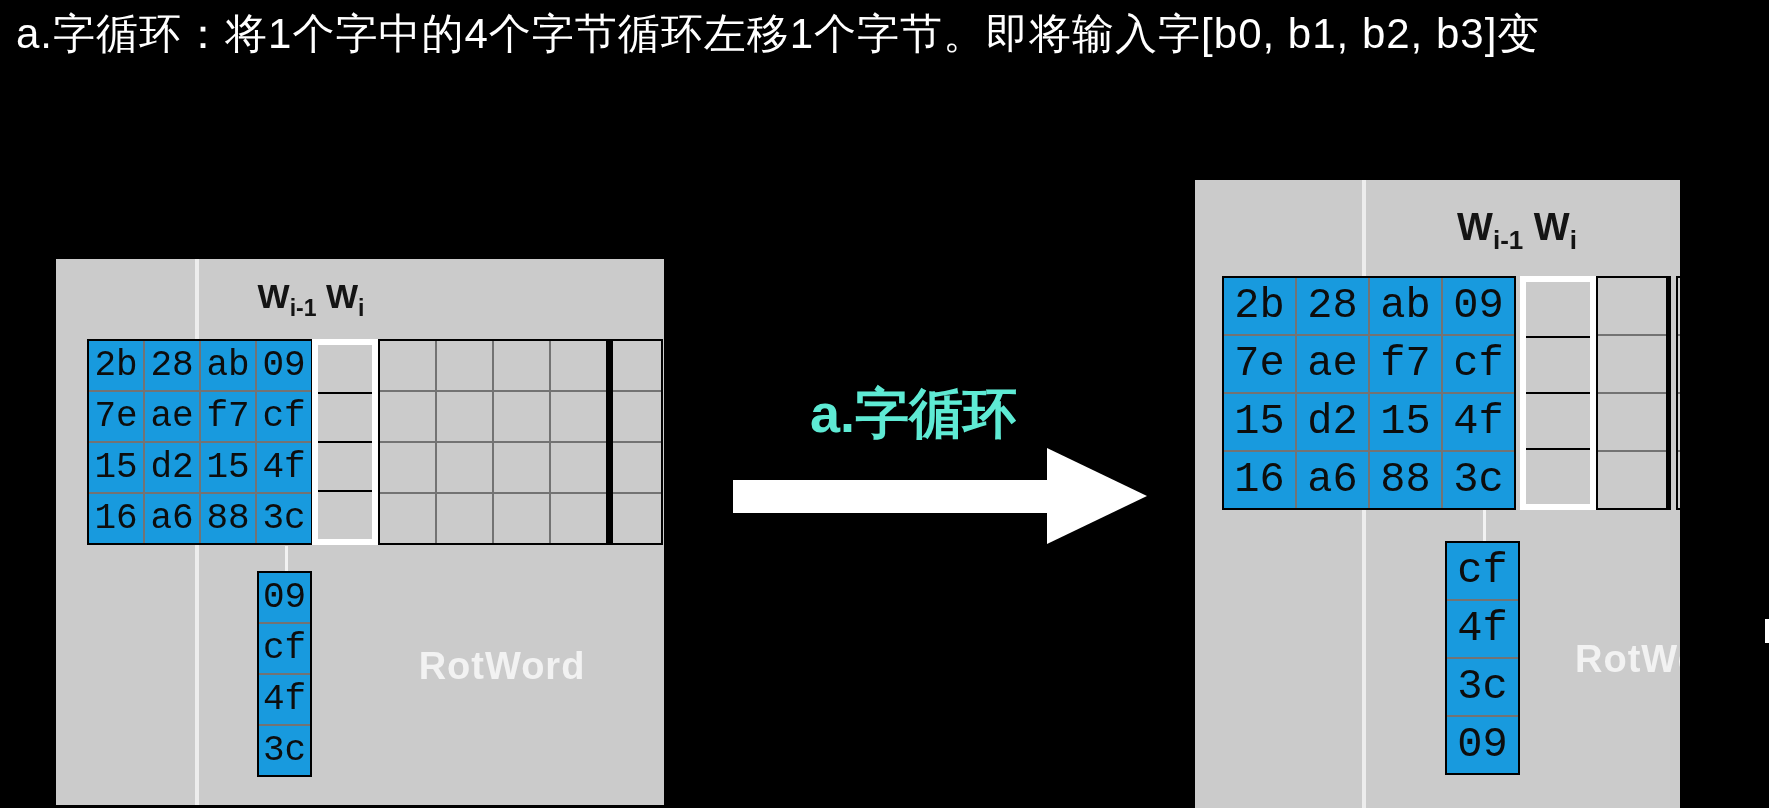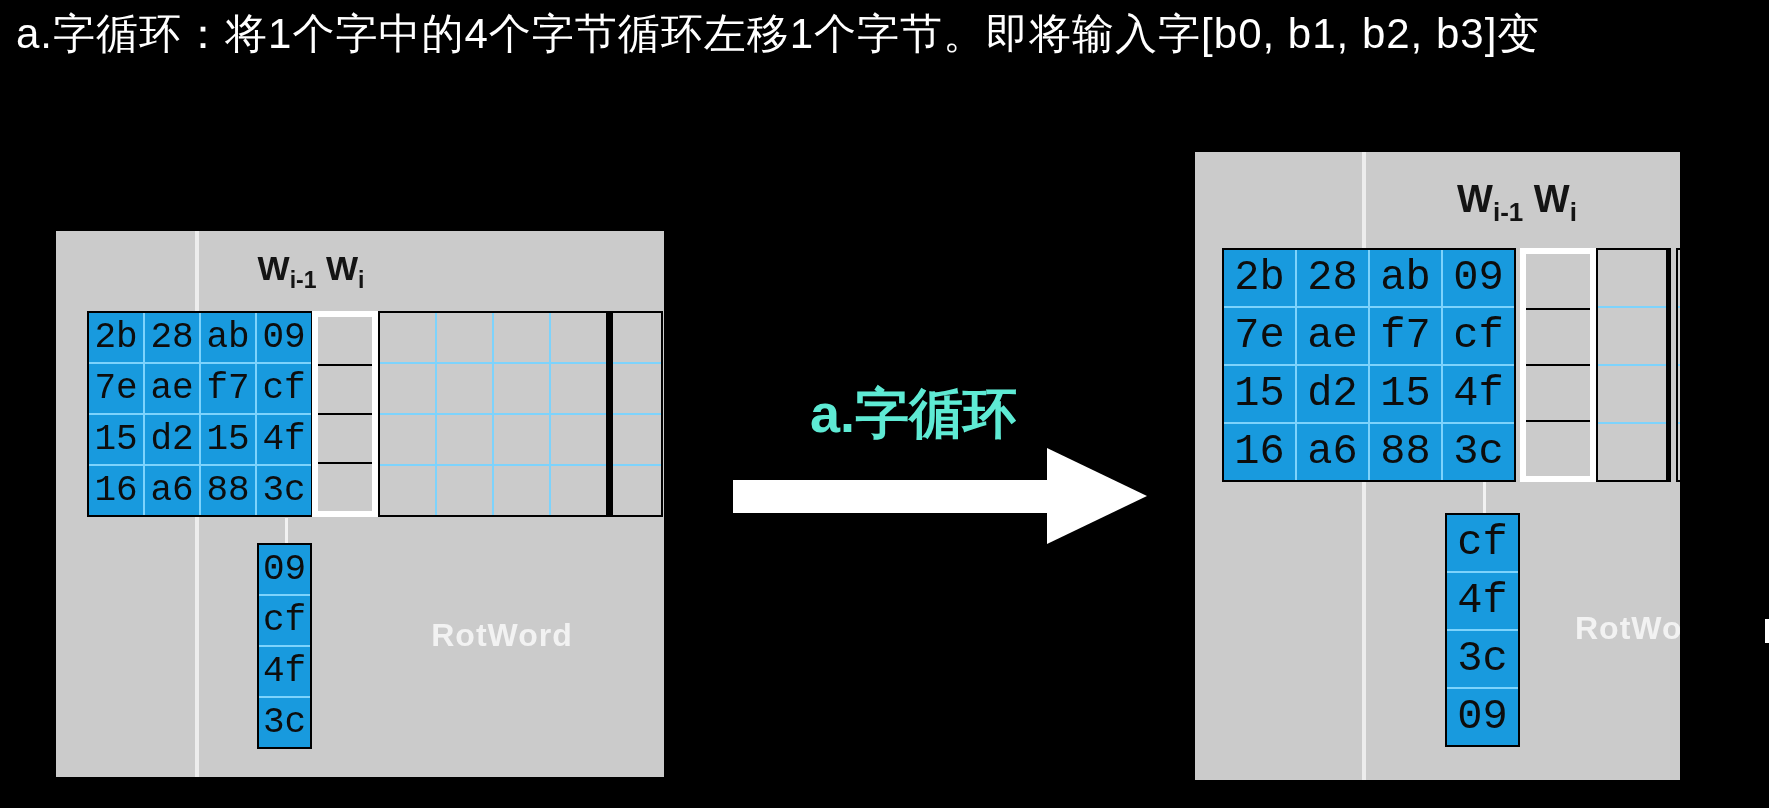--- a/index.html
+++ b/index.html
@@ -4,34 +4,34 @@
 <style>
   html,body{margin:0;padding:0;background:#000;overflow:hidden;}
   #stage{position:relative;width:1543px;height:808px;background:#000;
          font-family:"Liberation Sans","DejaVu Sans",sans-serif;}
 
   .title-line{position:absolute;left:16px;color:#fff;font-size:42px;line-height:1.25;
               white-space:nowrap;letter-spacing:1px;}
   #title1{top:8px;}
   #title2{top:68px;}
 
-  .panel{position:absolute;background:#cbcbcb;}
+  .panel{position:absolute;background:#cbcbcb;margin-top:28px;}
   #left-panel{left:56px;top:231px;width:608px;height:546px;}
   #right-panel{left:1195px;top:152px;width:485px;height:628px;overflow:hidden;}
 
   .divider{position:absolute;top:0;width:4px;height:100%;background:#ededed;}
 
   .whdr{position:absolute;text-align:center;color:#141414;font-weight:bold;}
   .whdr sub{font-weight:bold;}
   #left-hdr{left:150px;top:18px;width:210px;font-size:34px;}
   #left-hdr sub{font-size:23px;}
   #right-hdr{left:212px;top:26px;width:220px;font-size:38px;}
   #right-hdr sub{font-size:26px;}
 
-  .grid{position:absolute;display:grid;gap:2px;background:#7dd3fc;border:2px solid #000;}
+  .grid{position:absolute;display:grid;gap:2px;background:#737373;border:2px solid #000;}
   .c{background:#189ade;display:flex;align-items:center;justify-content:center;
      font-family:"Liberation Mono","DejaVu Sans Mono",monospace;color:#0d0d0d;}
   .e{background:#cbcbcb;}
 
   
   #lp-blue{left:31px;top:80px;grid-template-columns:repeat(4,54px);grid-auto-rows:49px;font-size:36px;}
   #lp-empty{left:322px;top:80px;grid-template-columns:repeat(4,55px);grid-auto-rows:49px;border-right:5px solid #000;}
   #lp-last{left:555px;top:80px;grid-template-columns:48px;grid-auto-rows:49px;}
   #lp-rot{left:201px;top:312px;grid-template-columns:51px;grid-auto-rows:49px;font-size:36px;}
   #lp-wcol{left:256px;top:80px;width:54px;height:194px;border:6px solid #fff;
@@ -42,21 +42,21 @@
   #rp-empty{left:401px;top:96px;grid-template-columns:68px;grid-auto-rows:56px;border-right:5px solid #000;}
   #rp-last{left:481px;top:96px;grid-template-columns:34px;grid-auto-rows:56px;}
   #rp-rot{left:250px;top:361px;grid-template-columns:71px;grid-auto-rows:56px;font-size:42px;}
   #rp-wcol{left:325px;top:96px;width:64px;height:222px;border:6px solid #fff;
            display:grid;grid-template-rows:repeat(4,1fr);gap:2px;background:#000;position:absolute;}
 
   .connector{position:absolute;width:3px;background:#f2f2f2;}
   #lp-conn{left:229px;top:287px;height:25px;}
   #rp-conn{left:288px;top:330px;height:31px;}
 
-  .rotword{position:absolute;color:#f2f2f2;font-weight:bold;font-size:32px;
+  .rotword{position:absolute;color:#f2f2f2;font-weight:bold;font-size:38px;
            letter-spacing:1px;white-space:nowrap;}
   #lp-rotword{left:334px;top:386px;width:224px;text-align:center;}
   #rp-rotword{left:380px;top:458px;}
 
   #arrow-label{position:absolute;left:810px;top:378px;color:#5eead4;font-weight:bold;
                font-size:54px;white-space:nowrap;}
   #arrow-shaft{position:absolute;left:733px;top:480px;width:314px;height:33px;background:#fff;}
   #arrow-head{position:absolute;left:1047px;top:448px;width:0;height:0;
               border-top:48px solid transparent;border-bottom:48px solid transparent;
               border-left:100px solid #fff;}

